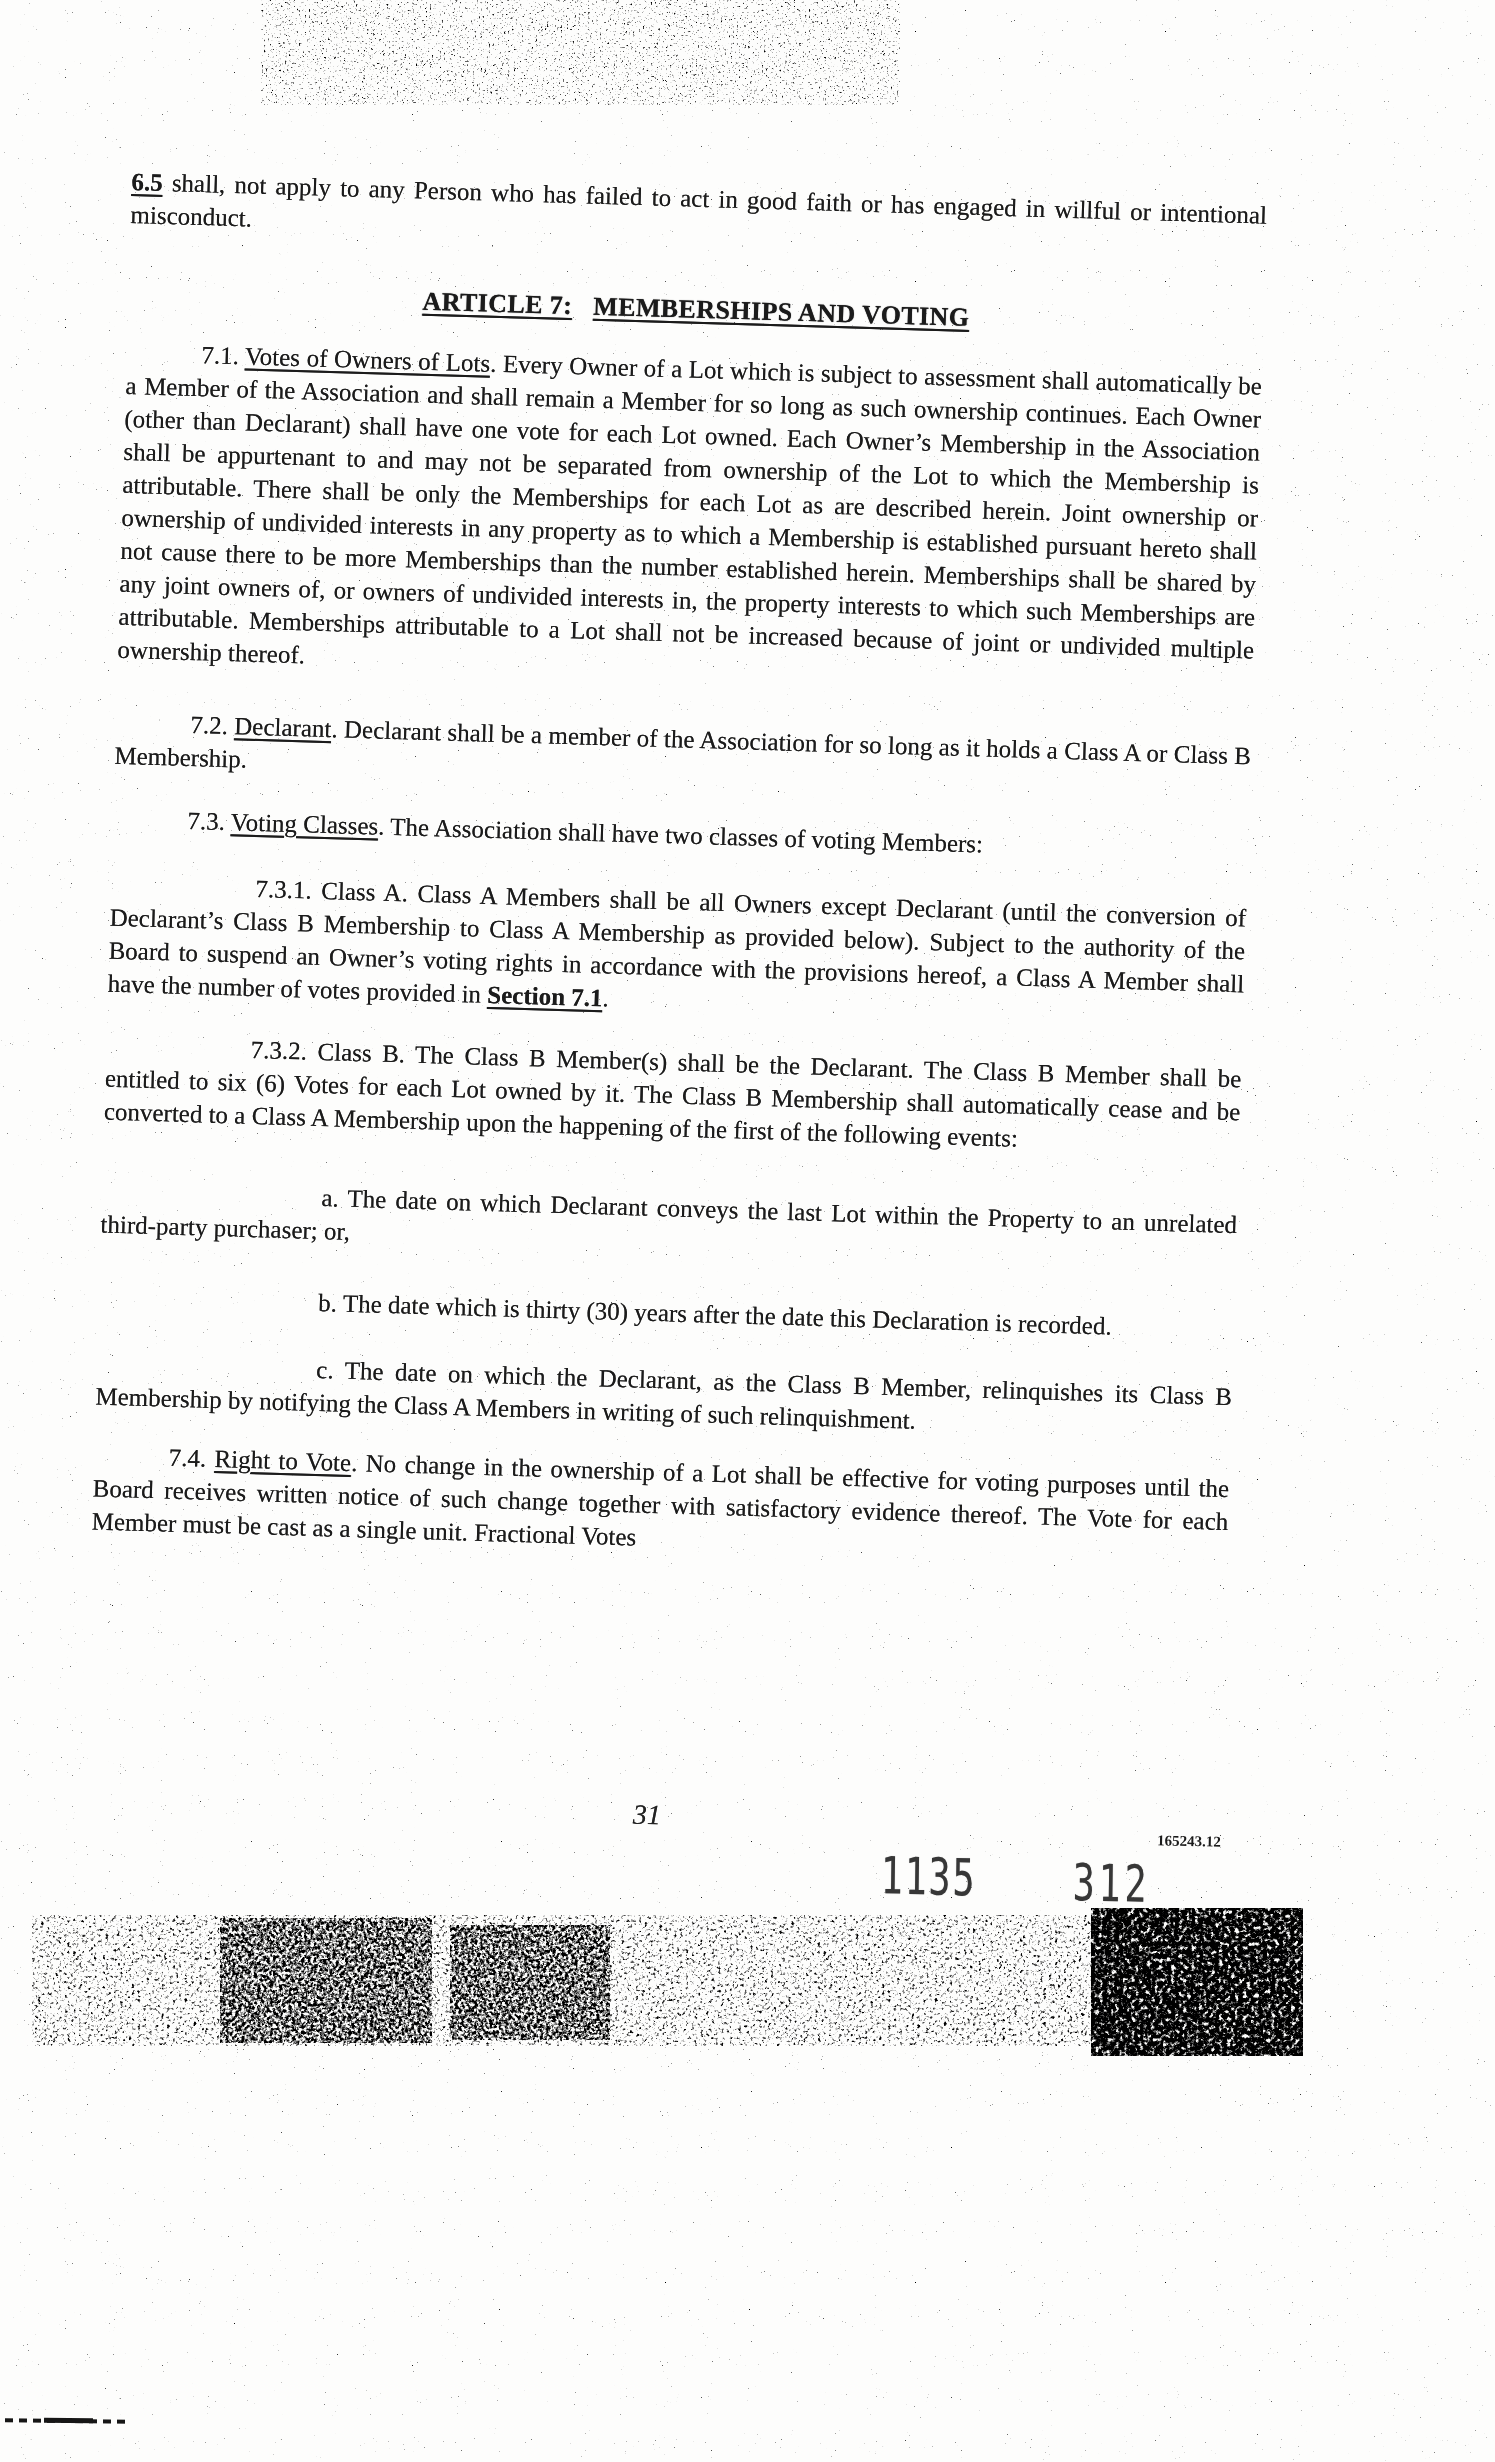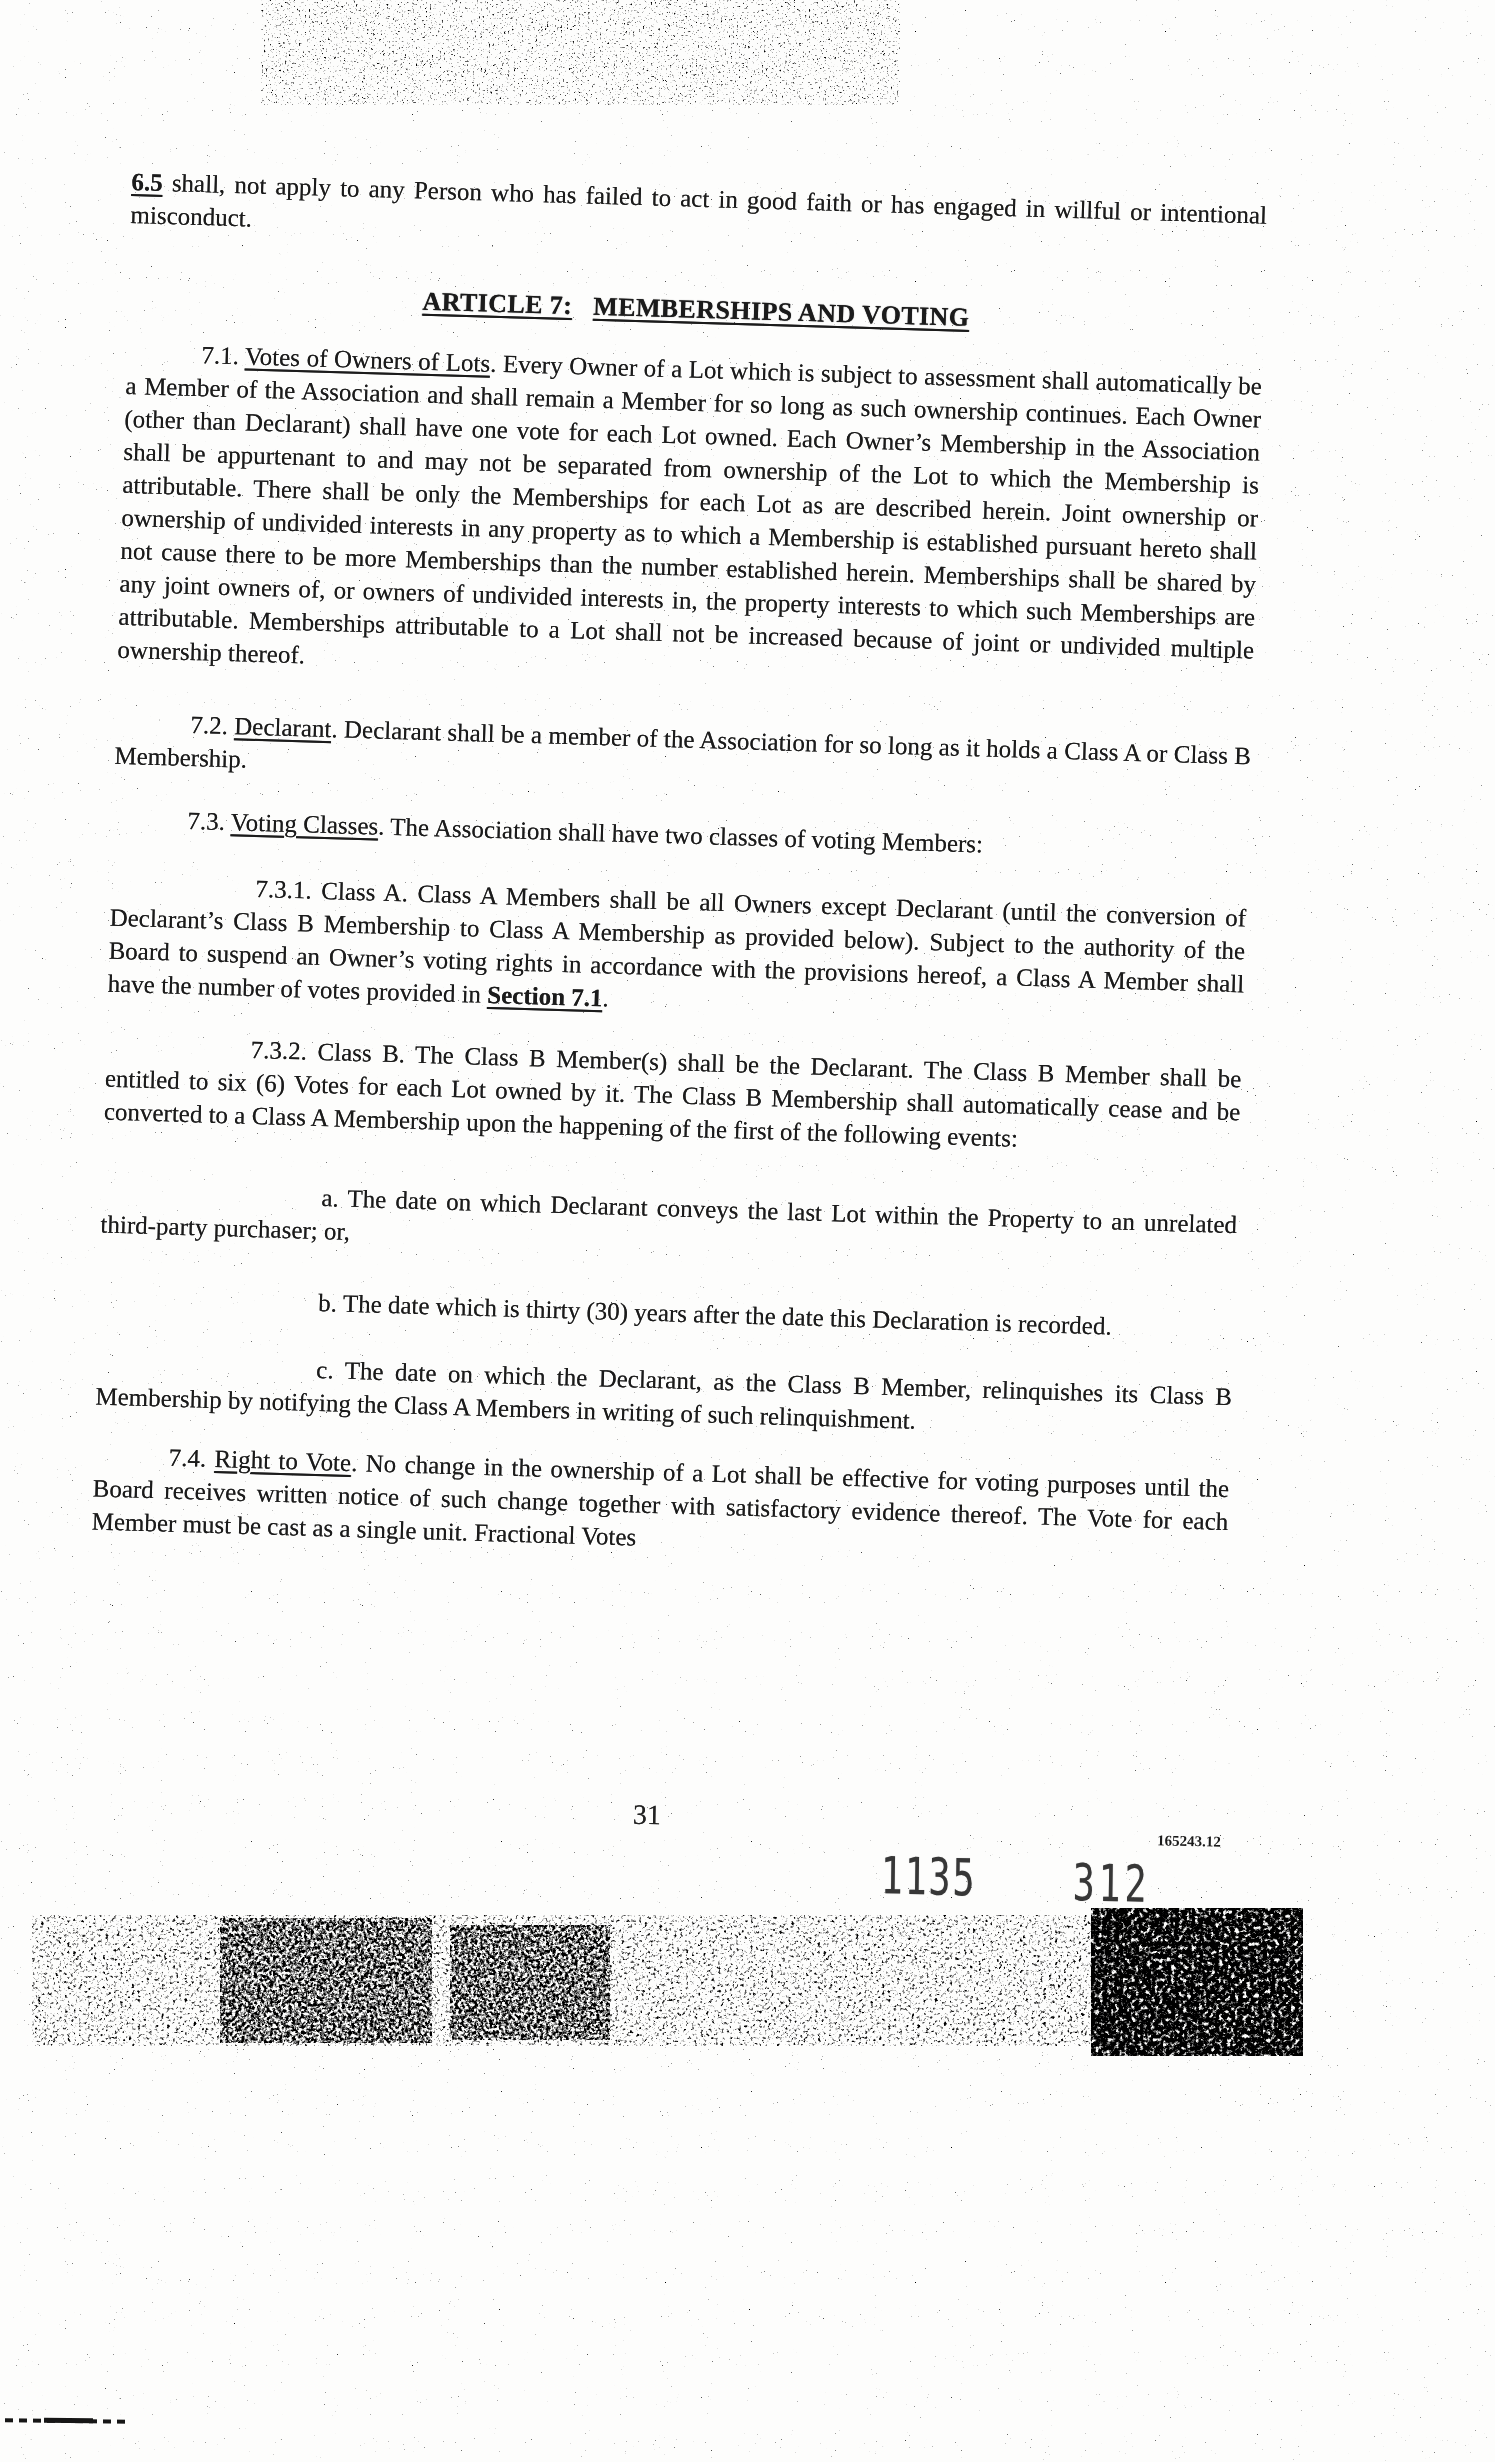--- a/index.html
+++ b/index.html
@@ -36,20 +36,21 @@
   .mt-s731{margin-top:33px;}
   .mt-s732{margin-top:29px;}
   .mt-ia{margin-top:47px;}
   .mt-ib{margin-top:39px;}
   .mt-ic{margin-top:34px;}
   .mt-s74{margin-top:25.5px;}
   .pagenum{
     position:absolute;left:633px;top:1799px;
     font-size:28px;color:#222;transform:rotate(1deg);
     text-shadow:0 0 0.5px rgba(10,10,10,.7);
+    font-style:italic;
   }
   .docnum{
     position:absolute;left:1157px;top:1833px;
     font-size:15px;font-weight:700;color:#1a1a1a;transform:rotate(1.2deg);
   }
   .stamp{
     position:absolute;
     font-family:"DejaVu Sans Mono", monospace;
     color:#1c1c1c;opacity:.88;
     font-size:51px;line-height:1;

